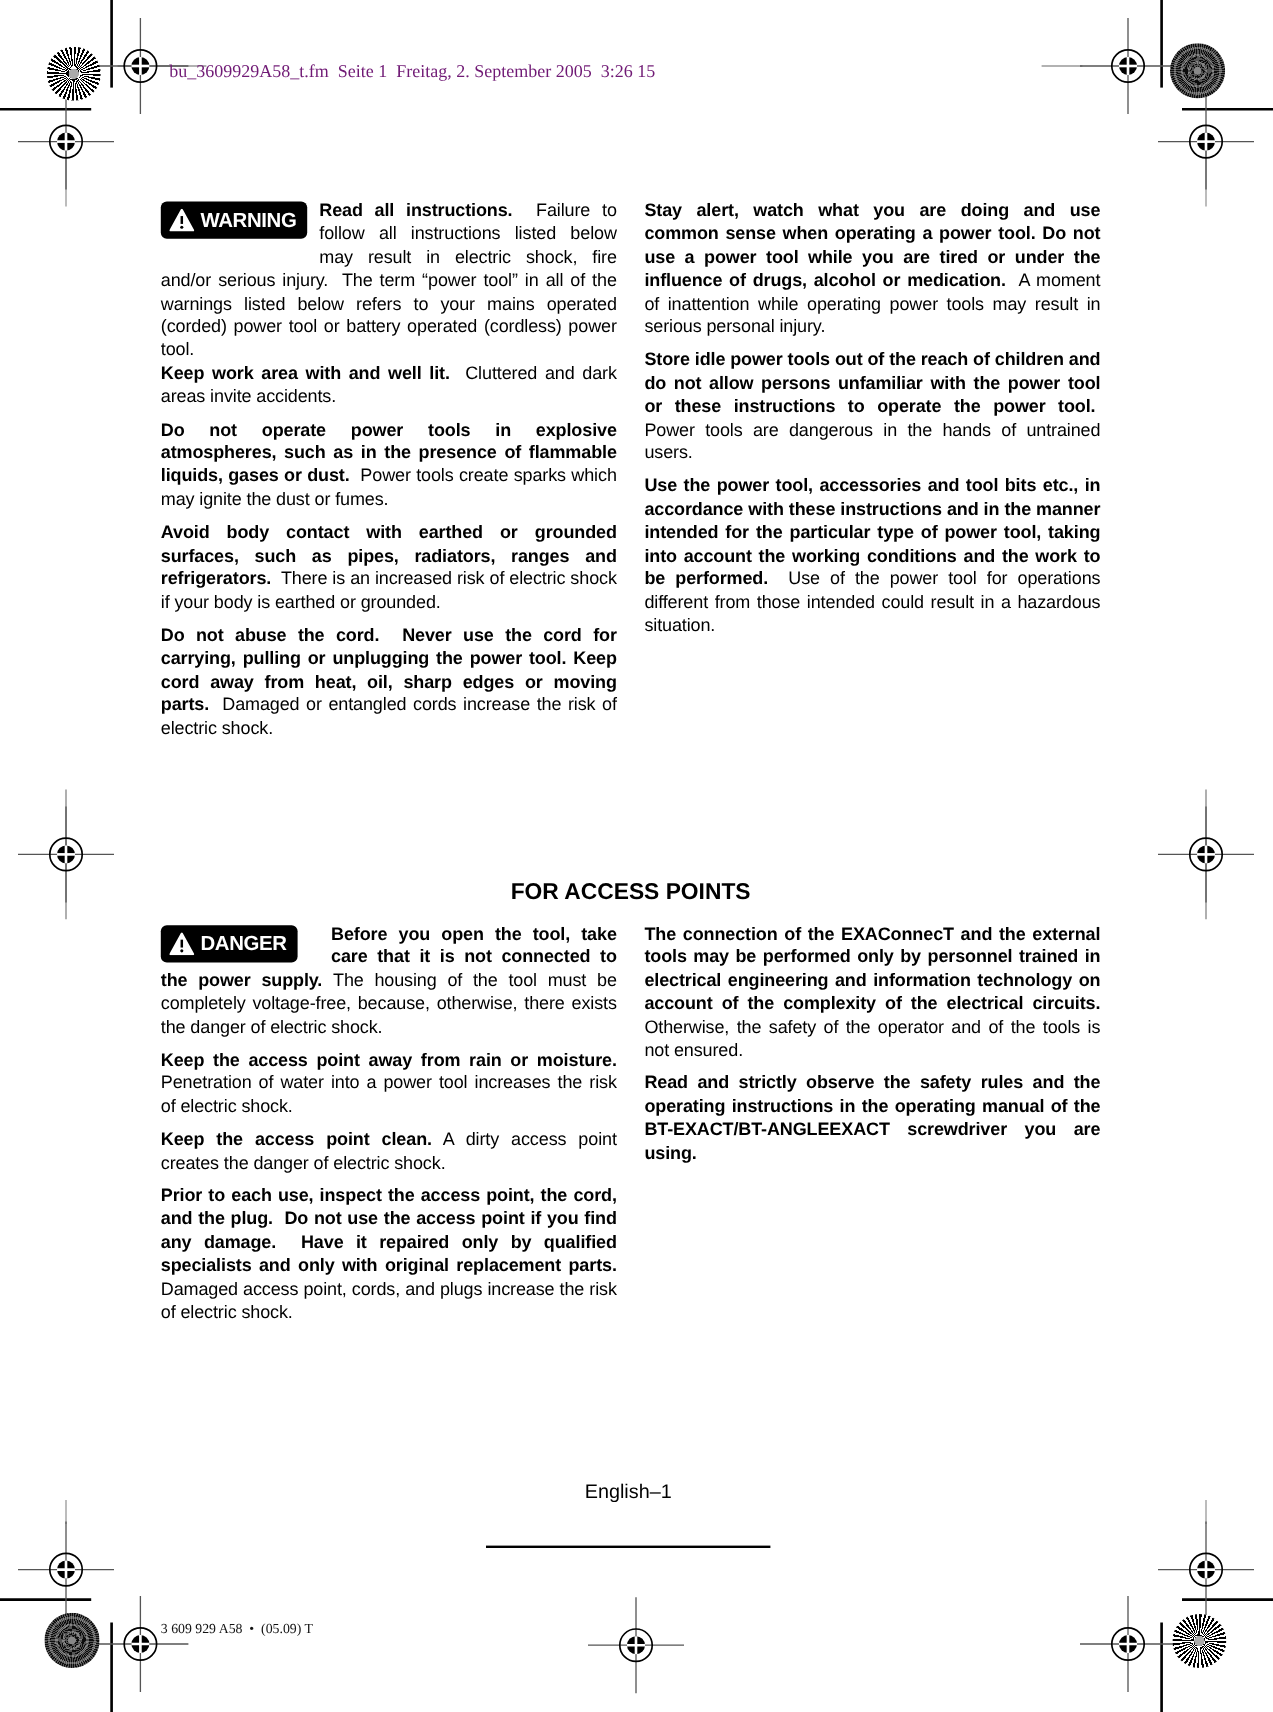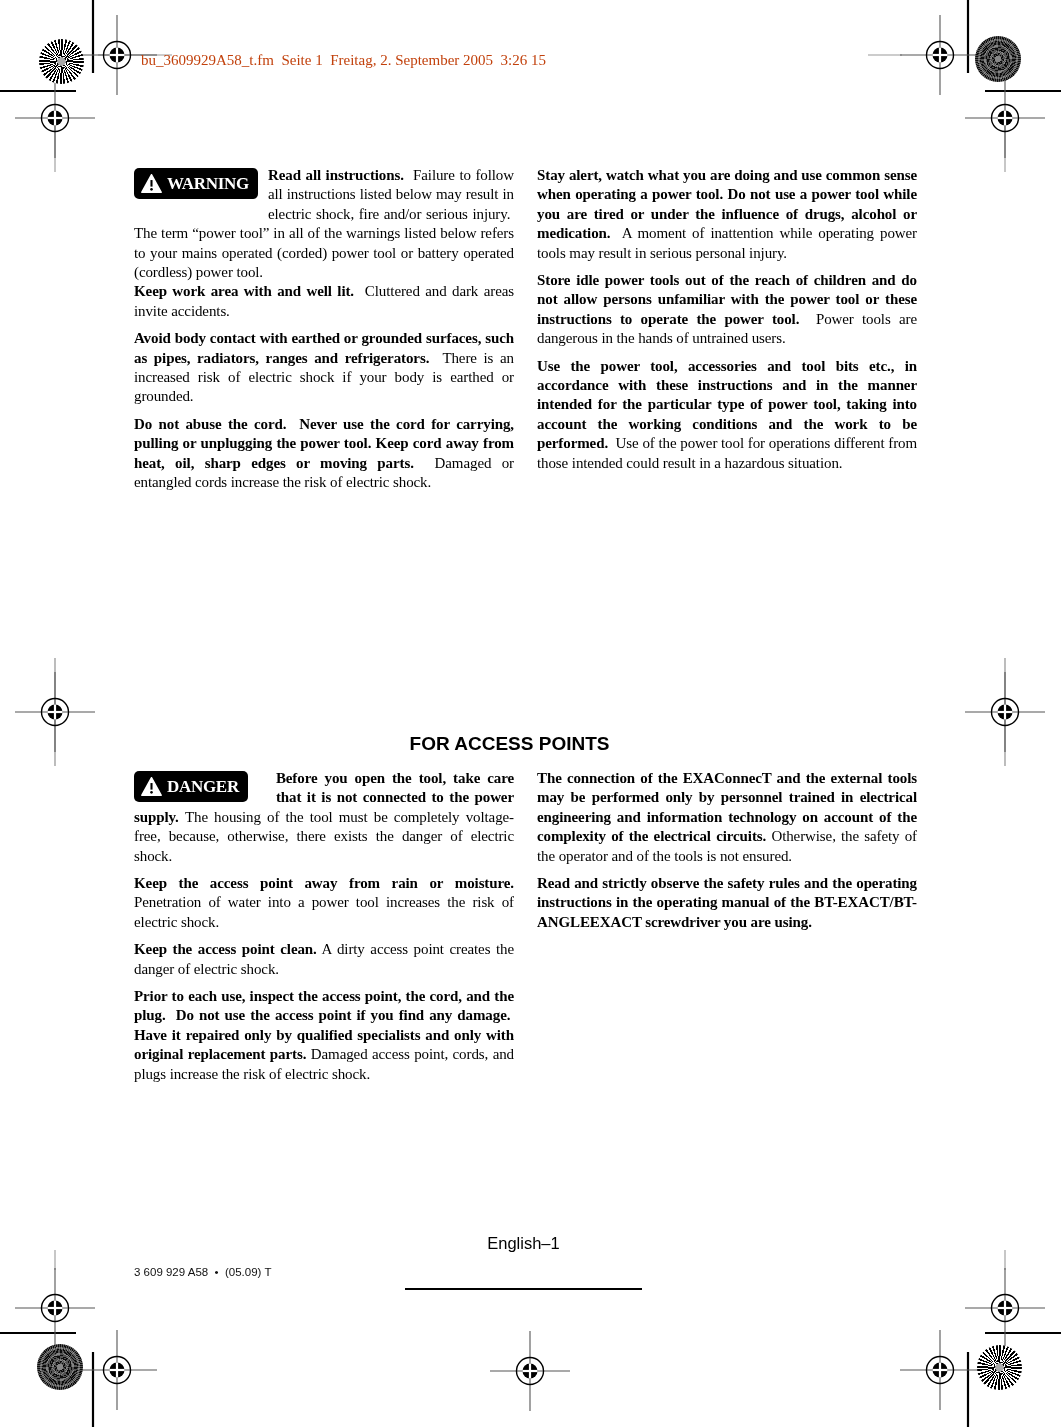--- a/index.html
+++ b/index.html
@@ -3,38 +3,38 @@
 <meta charset="utf-8">
 <style>
   html,body { margin:0; padding:0; background:#e8e8e8; }
   .page {
     position:relative; width:1061px; height:1427px; margin:0 auto;
     background:#ffffff; color:#000; overflow:hidden;
     font-family:"Liberation Sans", sans-serif;
   }
   .header-note {
     position:absolute; left:141px; top:52px;
-    font-family:"Liberation Serif", serif; font-size:15px; color:#c2410c;
+    font-family:"Liberation Serif", serif; font-size:15px; color:#701a75;
     white-space:nowrap;
   }
   .sec-title {
     position:absolute; left:134px; width:783px; text-align:center;
     font-size:23px; font-weight:bold; letter-spacing:0.2px;
   }
   .sec-sub {
-    position:absolute; left:118px; width:783px; text-align:center;
+    position:absolute; left:134px; width:783px; text-align:center;
     font-size:19px; font-weight:bold;
   }
   .cols {
     position:absolute; left:134px; width:783px;
     display:flex; gap:23px;
   }
   .col {
     width:380px; font-size:15px; line-height:19.4px;
-    text-align:justify; letter-spacing:-0.1px;font-family:Liberation Serif, serif;
+    text-align:justify; letter-spacing:-0.1px;
   }
   p.para { margin:0 0 8px 0; }
   p.para.no-gap { margin-bottom:0; }
   .lead { font-weight:bold; }
   .badge {
     float:left; background:#000; color:#fff; border-radius:5px;
     font-weight:bold; font-size:17px; letter-spacing:-0.3px;
     padding:5px 9px 5px 7px; line-height:21px;
     display:flex; align-items:center; gap:5px;
   }
@@ -43,22 +43,23 @@
   .badge svg { display:block; }
   .footer-line {
     position:absolute; left:405px; top:1288px; width:237px;
     border-top:2px solid #000; height:0;
   }
   .footer-page {
     position:absolute; left:405px; top:1234px; width:237px;
     text-align:center; font-weight:normal; font-size:16.5px;
   }
   .footer-doc {
-    position:absolute; left:134px; top:1266px; font-size:11.5px; color:#111;
+    position:absolute; left:134px; top:1352px; font-size:11.5px; color:#111;
     white-space:nowrap;
+    font-family:Liberation Serif, serif;
   }
   .marks { position:absolute; left:0; top:0; }
   .star-target {
     position:absolute; width:45px; height:45px; border-radius:50%;
     background:
       radial-gradient(circle at center, #aaa 0 4px, rgba(0,0,0,0) 4.5px),
       repeating-conic-gradient(#000 0deg 5deg, #fff 5deg 10deg);
   }
   .star-target.tl { left:39px;  top:39px; }
   .star-target.br { left:977px; top:1345px; }
@@ -138,20 +139,23 @@
             <circle cx="12" cy="17.8" r="1.5" fill="#000"></circle>
           </svg>
           <span>WARNING</span>
         </span>
         <span class="lead">Read all instructions.</span><span>&nbsp; Failure to follow all instructions listed below may result in electric shock, fire and/or serious injury.&nbsp; The term “power tool” in all of the warnings listed below refers to your mains operated (corded) power tool or battery operated (cordless) power tool.</span>
       </p>
       <p class="para">
         <span class="lead">Keep work area with and well lit.</span><span>&nbsp; Cluttered and dark areas invite accidents.</span>
       </p>
       <p class="para">
+        <span class="lead">Do not operate power tools in explosive atmospheres, such as in the presence of flammable liquids, gases or dust.</span><span>&nbsp; Power tools create sparks which may ignite the dust or fumes.</span>
+      </p>
+      <p class="para">
         <span class="lead">Avoid body contact with earthed or grounded surfaces, such as pipes, radiators, ranges and refrigerators.</span><span>&nbsp; There is an increased risk of electric shock if your body is earthed or grounded.</span>
       </p>
       <p class="para">
         <span class="lead">Do not abuse the cord.&nbsp; Never use the cord for carrying, pulling or unplugging the power tool. Keep cord away from heat, oil, sharp edges or moving parts.</span><span>&nbsp; Damaged or entangled cords increase the risk of electric shock.</span>
       </p>
     </div>
     <div class="col">
       <p class="para">
         <span class="lead">Stay alert, watch what you are doing and use common sense when operating a power tool. Do not use a power tool while you are tired or under the influence of drugs, alcohol or medication.</span><span>&nbsp; A moment of inattention while operating power tools may result in serious personal injury.</span>
       </p>

